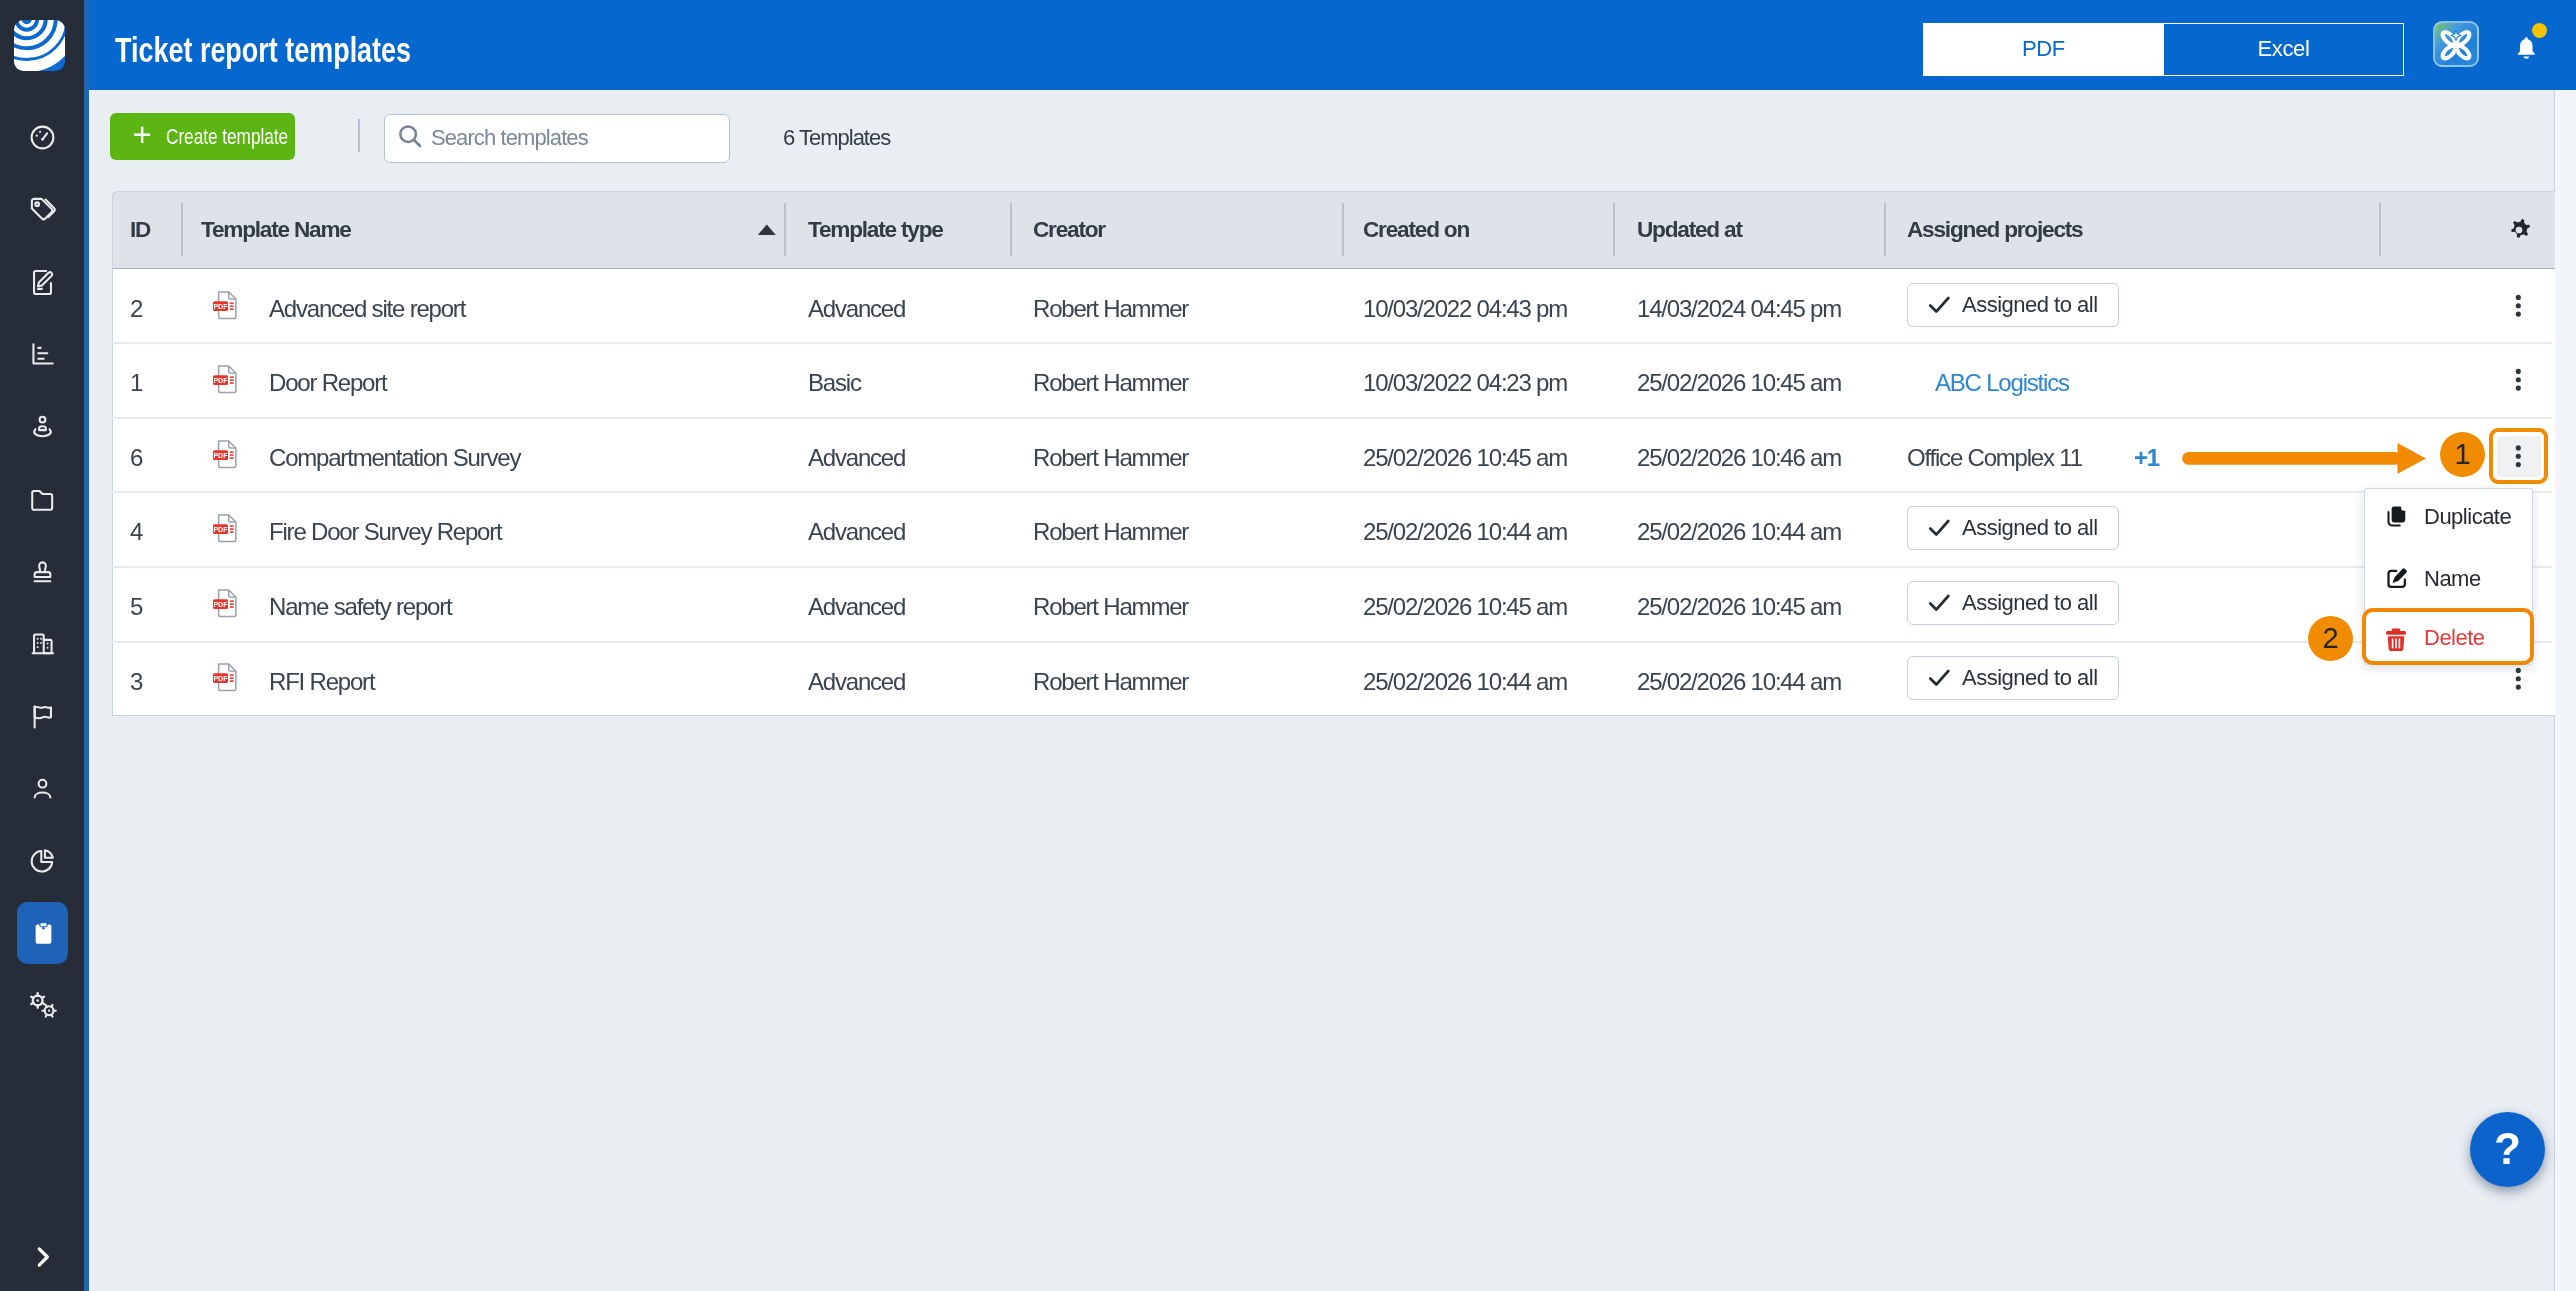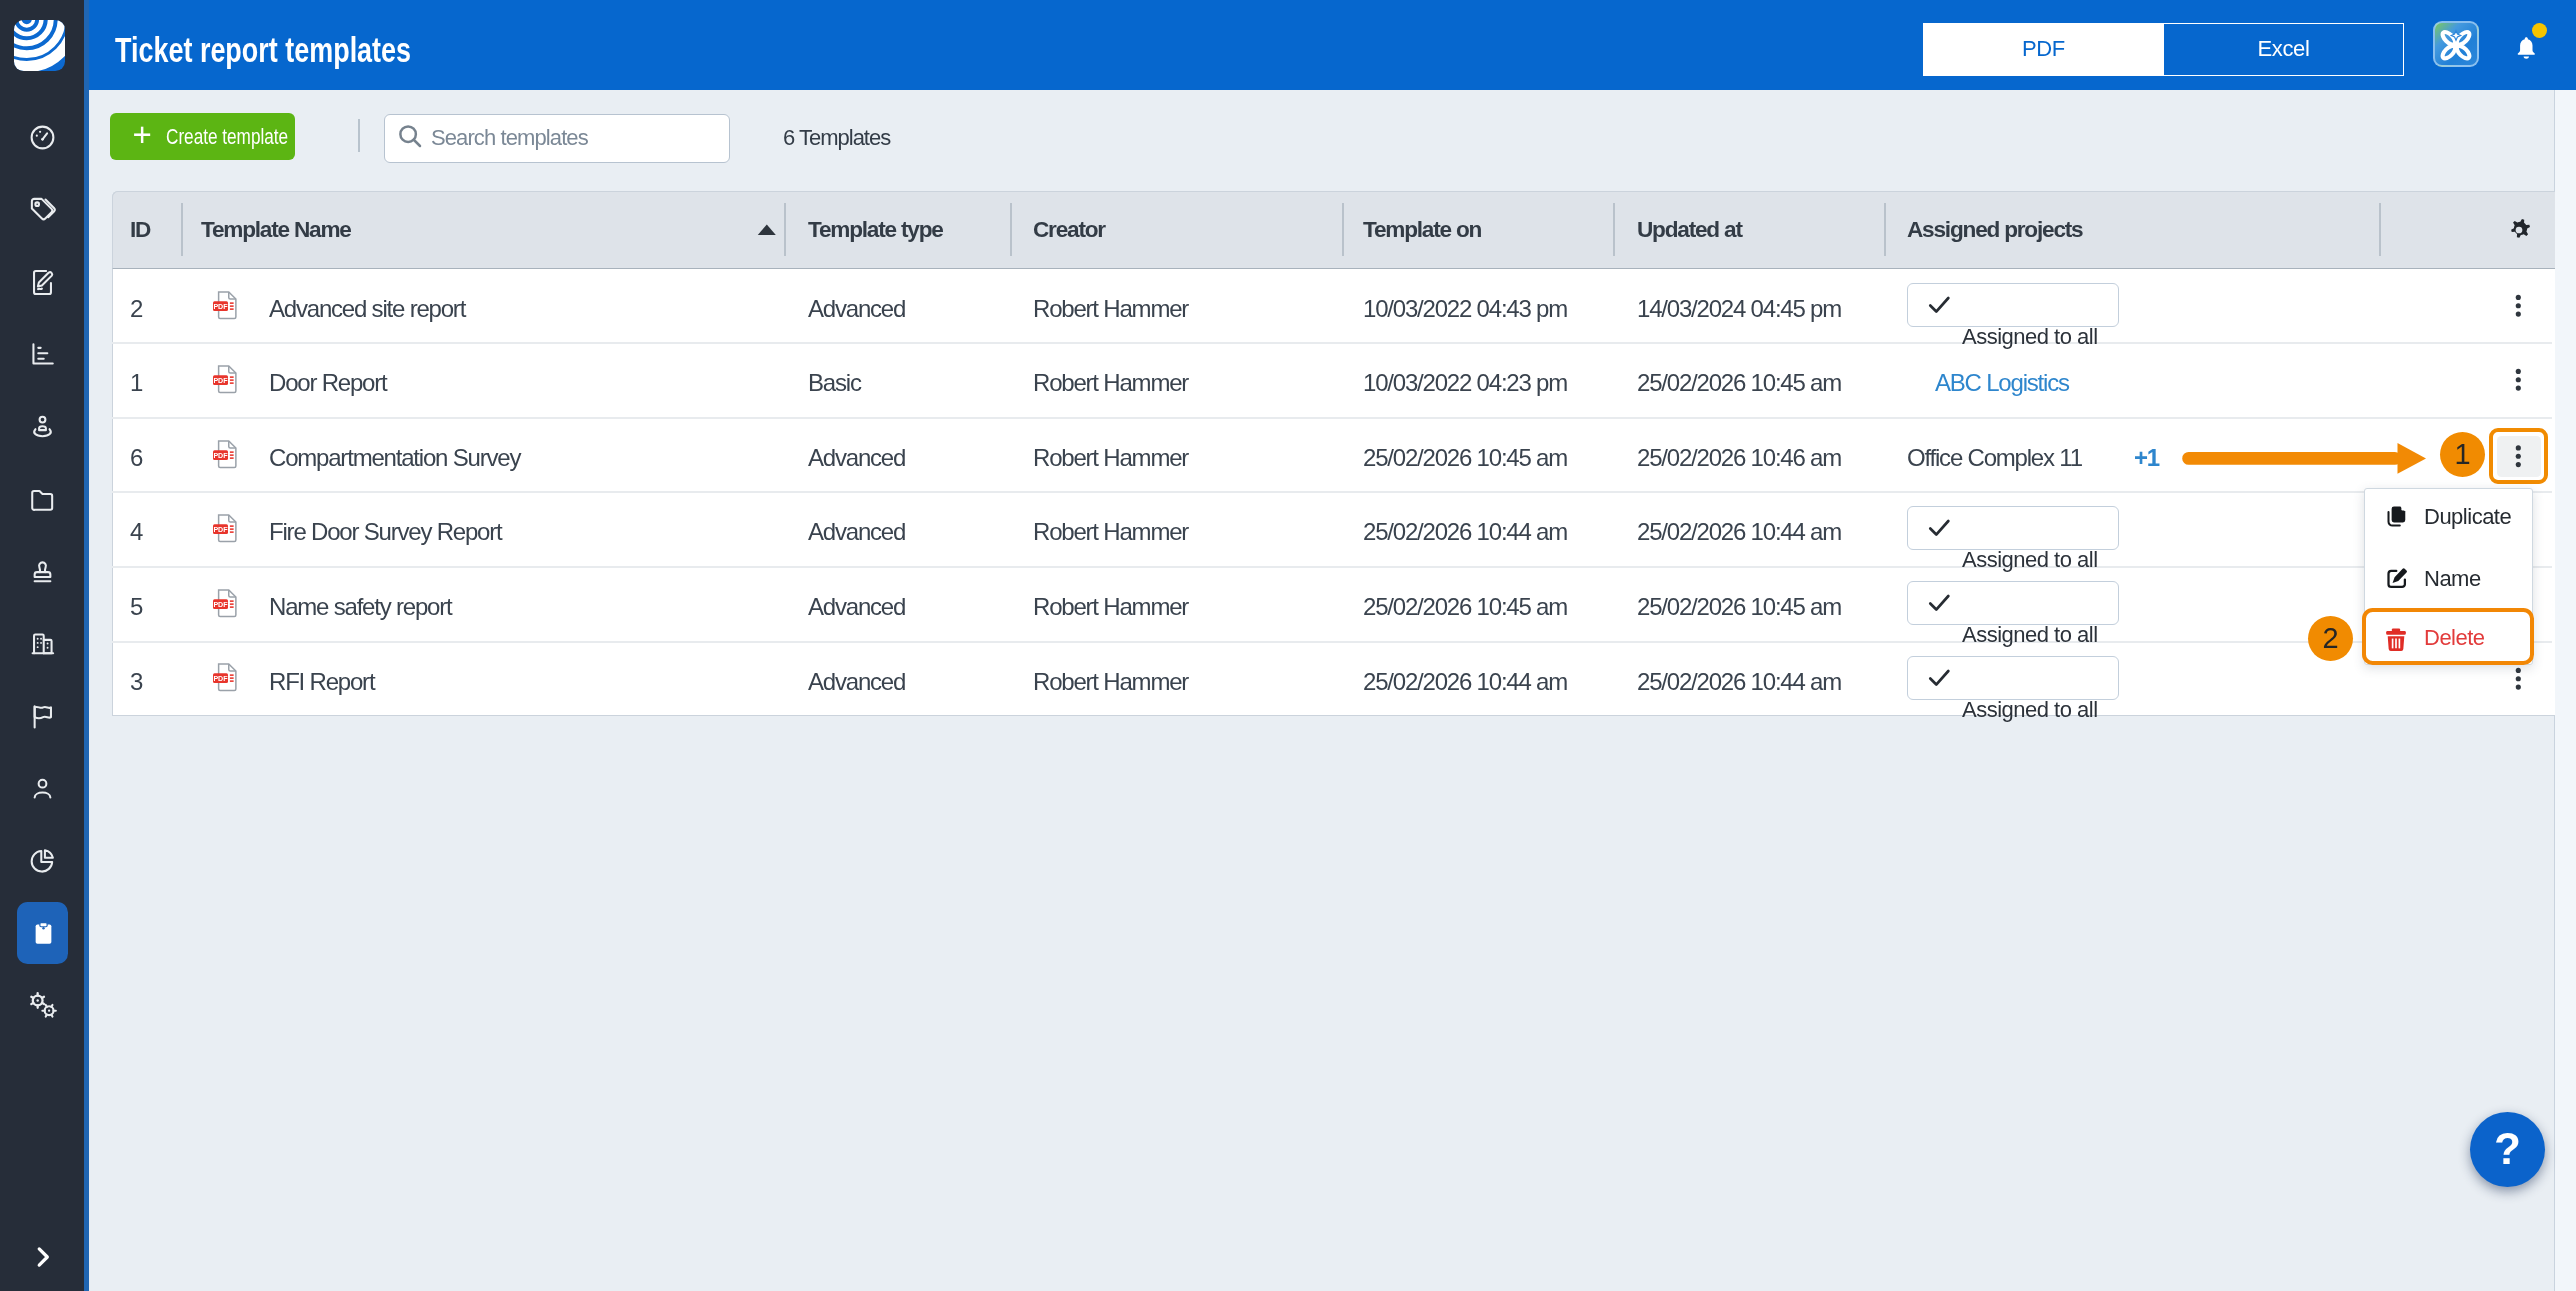--- a/index.html
+++ b/index.html
@@ -42,21 +42,21 @@
     border:0.8px solid #cbd3dc; border-right:none; border-radius:6px 6px 0 0; }
   #thead { left:112px; top:191px; width:2443px; height:78px; background:#dee3e9;
     border:0.8px solid #cbd3dc; border-right:none; border-bottom:1.5px solid #a8b2bc; border-radius:6px 0 0 0; }
   .hdiv { position:absolute; top:203px; height:53px; width:1.5px; background:#b9c2cb; }
   .hlbl { position:absolute; top:191px; height:78px; line-height:78px; font-size:22.6px; letter-spacing:-1.2px; font-weight:bold; color:#333c46; white-space:nowrap; }
   .rowline { position:absolute; left:112px; width:2440px; height:1.5px; background:#e8ebee; }
   .cell { position:absolute; padding-top:3px; height:75px; line-height:75px; font-size:24px; letter-spacing:-1.2px; color:#3a434e; white-space:nowrap; }
   .bluelink { color:#2e86cd; }
   .assignedbtn { position:absolute; left:1907px; width:212px; height:44px; background:#fff;
     border:1.5px solid #c3cfdc; border-radius:6px; }
-  .assignedbtn .txt { position:absolute; left:54px; top:0; line-height:41px; font-size:22px; letter-spacing:-0.5px; color:#2c323a;margin-top:32px; }
+  .assignedbtn .txt { position:absolute; left:54px; top:0; line-height:41px; font-size:22px; letter-spacing:-0.5px; color:#2c323a; }
 
   
   #menubox { left:2364px; top:488px; width:169px; height:177px; background:#fff; border:1.5px solid #cfd8e0; border-radius:3px; box-shadow:0 3px 10.6px rgba(60,70,90,.18); }
   .mitem { position:absolute; left:2364px; width:169px; height:50px; font-size:22px; letter-spacing:-0.5px; color:#262b31;text-align:right; }
   .mitem .txt { position:absolute; left:60px; top:0; line-height:50px; }
 
   
   .anncircle { position:absolute; width:45px; height:45px; border-radius:50%; background:#f18b01;
     color:#262626; text-align:center; line-height:45px; font-size:29px; }
   #kebabring { left:2489px; top:428px; width:59px; height:56px; border:4.5px solid #f18b01; border-radius:9px; background:#fff; }
@@ -229,21 +229,21 @@
 <div class="hdiv" style="left:1010px"></div>
 <div class="hdiv" style="left:1342px"></div>
 <div class="hdiv" style="left:1613px"></div>
 <div class="hdiv" style="left:1884px"></div>
 <div class="hdiv" style="left:2379px"></div>
 
 <div class="hlbl" style="left:130px">ID</div>
 <div class="hlbl" style="left:201px">Template Name</div>
 <div class="hlbl" style="left:808px">Template type</div>
 <div class="hlbl" style="left:1033px">Creator</div>
-<div class="hlbl" style="left:1363px">Template on</div>
+<div class="hlbl" style="left:1363px">Created on</div>
 <div class="hlbl" style="left:1637px">Updated at</div>
 <div class="hlbl" style="left:1907px">Assigned projects</div>
 
 <svg class="abs" style="left:757px;top:223px" width="19.6" height="13.6" viewBox="0 0 26 18">
     <polygon points="13,2 25,16 1,16" fill="#2e353d"></polygon>
   </svg>
 
 <svg class="abs" style="left:2506px;top:217px" width="26" height="26" viewBox="0 0 24 24" fill="#21262c">
  <path d="M12 1.5 14.2 1.5 14.8 4.4a8 8 0 0 1 2.4 1.4l2.8-.9 1.1 1.9-2.1 2a8 8 0 0 1 0 2.8l2.1 2-1.1 1.9-2.8-.9a8 8 0 0 1-2.4 1.4l-.6 2.9H11.8l-.6-2.9a8 8 0 0 1-2.4-1.4l-2.8.9-1.1-1.9 2.1-2a8 8 0 0 1 0-2.8l-2.1-2 1.1-1.9 2.8.9a8 8 0 0 1 2.4-1.4z" transform="rotate(15 12 12)"></path>
  <circle cx="12" cy="12" r="3.1" fill="#dee3e9"></circle>

